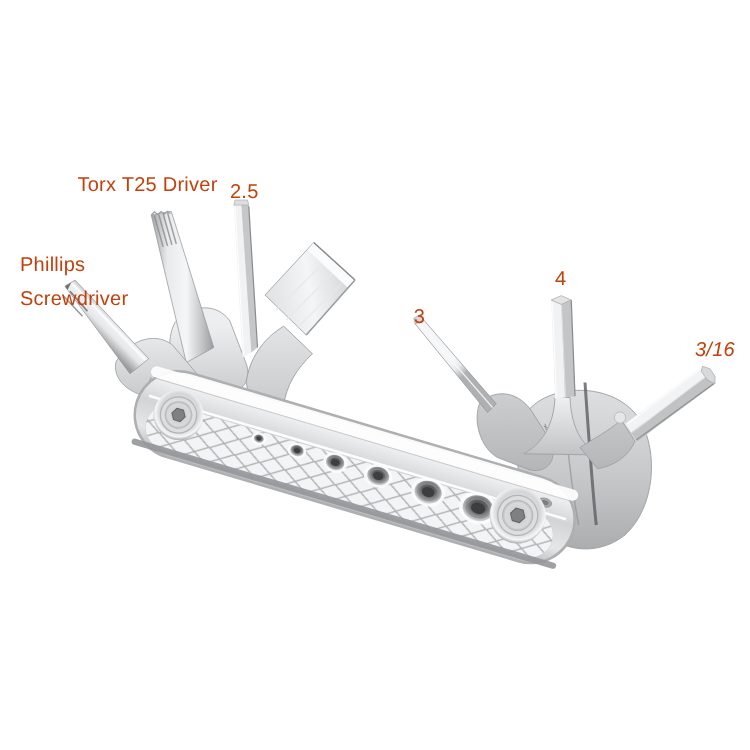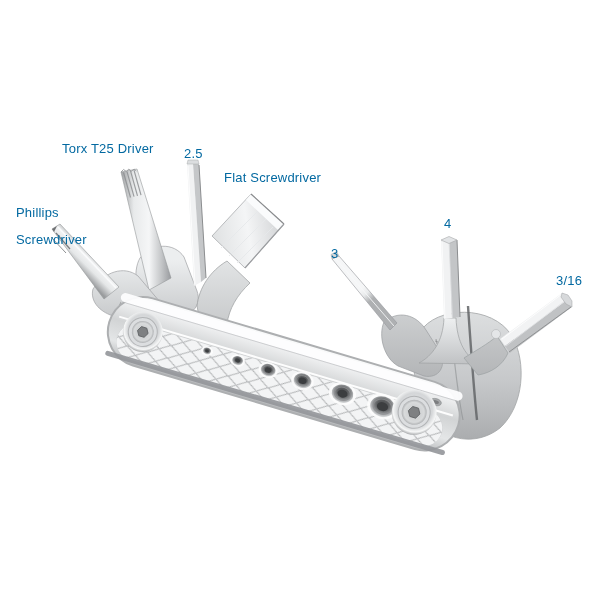--- a/index.html
+++ b/index.html
@@ -2,30 +2,30 @@
 <html><head>
 <meta charset="utf-8">
 <style>
   html,body { margin:0; padding:0; background:#ffffff; }
   .stage {
     position:relative; width:600px; height:600px; background:#ffffff;
     overflow:hidden; font-family:"Liberation Sans", sans-serif;
   }
   .stage svg { position:absolute; left:0; top:0; }
   .label {
-    position:absolute; font-size:13px; line-height:16px; color:#0369a1;
+    position:absolute; font-size:16px; line-height:16px; color:#c2410c;
     white-space:pre-line; letter-spacing:0.2px;
   }
   #lab-phillips { left:16px;  top:175px; line-height:27px;margin-top:24px; }
   #lab-torx     { left:62px;  top:141px; }
   #lab-25       { left:184px; top:146px; }
   #lab-flat     { left:224px; top:170px; }
   #lab-3        { left:331px; top:246px; }
   #lab-4        { left:444px; top:216px; }
-  #lab-316      { left:556px; top:273px; }
+  #lab-316      { left:556px; top:273px;font-style:italic; }
 </style>
 </head>
 <body>
 
 <div class="stage">
 
   <svg width="600" height="600" viewBox="0 0 600 600">
     <defs>
       <pattern id="knurl" width="21" height="13" patternUnits="userSpaceOnUse">
         <rect width="21" height="13" fill="#f3f4f5"></rect>
@@ -235,17 +235,16 @@
         <circle r="12.5" fill="url(#pivotDish)"></circle>
         <polygon points="6,0 3,5.2 -3,5.2 -6,0 -3,-5.2 3,-5.2" fill="#7e8082" stroke="#5f6163" stroke-width="0.8"></polygon>
       </g>
     </g>
   </svg>
 
   <div class="label" id="lab-phillips">Phillips
 Screwdriver</div>
   <div class="label" id="lab-torx">Torx T25 Driver</div>
   <div class="label" id="lab-25">2.5</div>
-  <div class="label" id="lab-flat">Flat Screwdriver</div>
   <div class="label" id="lab-3">3</div>
   <div class="label" id="lab-4">4</div>
   <div class="label" id="lab-316">3/16</div>
 </div>
 
 </body></html>

